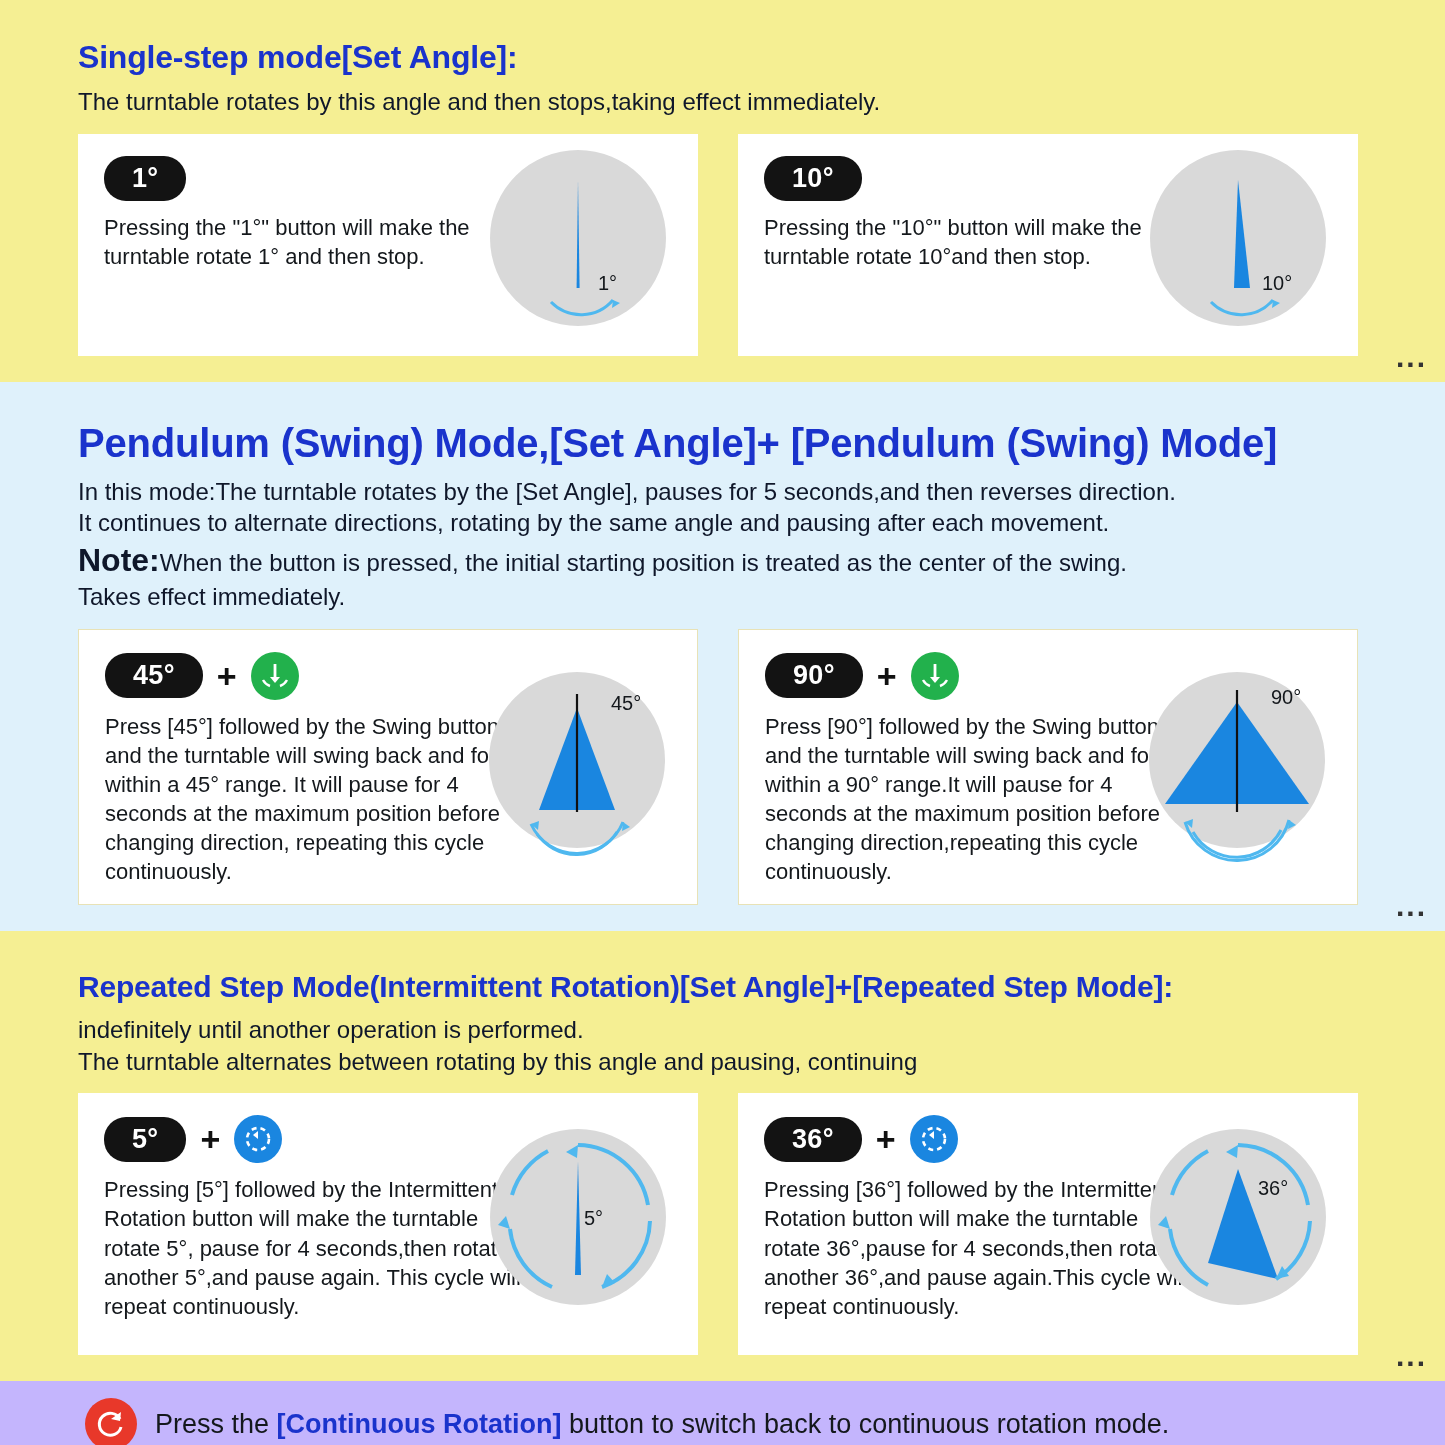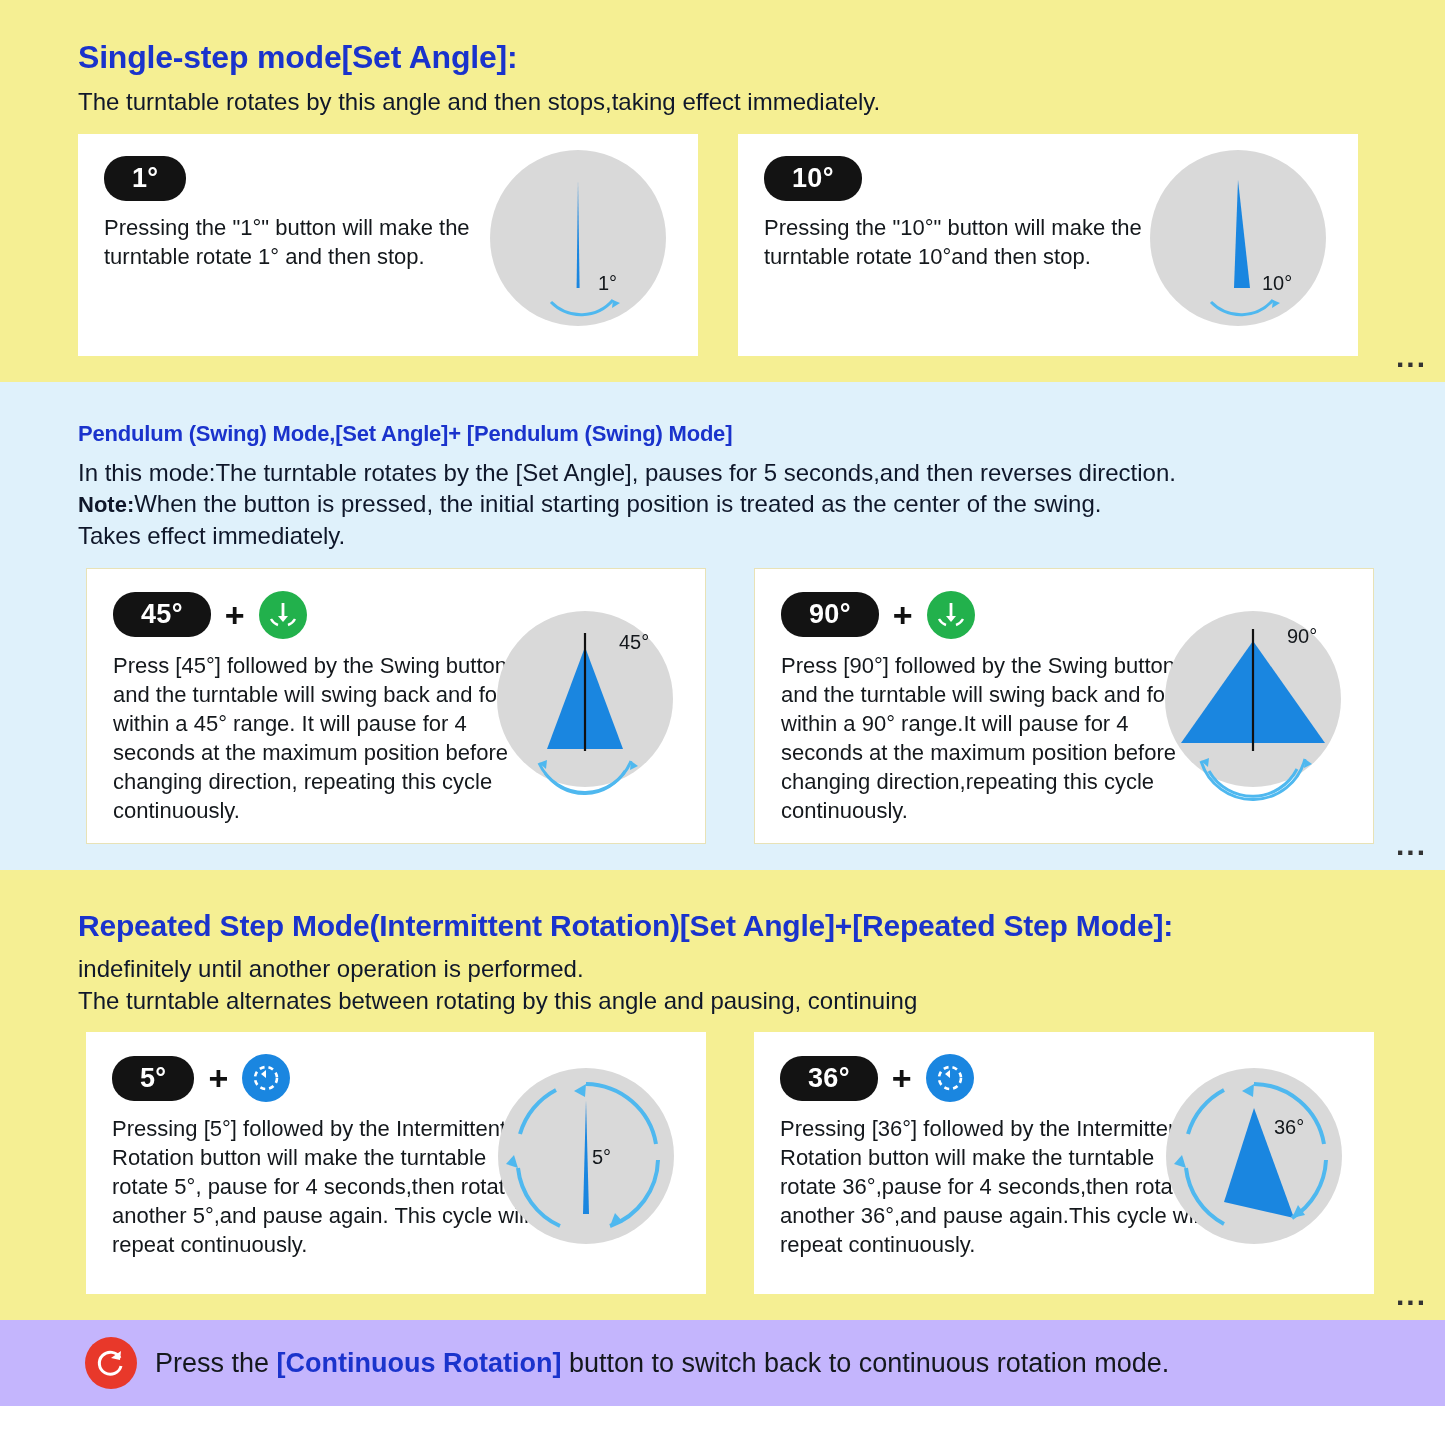--- a/index.html
+++ b/index.html
@@ -29,53 +29,53 @@
   .section-yellow { background: #f5ef93; }
   .section-blue   { background: #dff1fb; }
 
   .sec-title {
     color: #1a33cc;
     font-weight: bold;
     letter-spacing: -0.2px;
     margin: 0 0 10px 0;
   }
   .sec-title.t1 { font-size: 32px; }
-  .sec-title.t2 { font-size: 22px; }
+  .sec-title.t2 { font-size: 40px; }
   .sec-title.t3 { font-size: 30px; }
 
   .sec-desc {
     color: #0f172a;
     font-size: 24px;
     line-height: 1.32;
     margin: 0 0 16px 0;
     max-width: 1300px;
   }
   .sec-desc .note-label {
     font-weight: bold;
-    font-size: 22px;
+    font-size: 32px;
   }
 
   
   .card-row {
     display: flex;
     gap: 40px;
     align-items: stretch;
     position: relative;
   }
   .card {
     background: #ffffff;
     box-sizing: border-box;
     position: relative;
     padding: 22px 22px 18px 26px;
     display: flex;
     flex-direction: column;
     width: 620px;
     min-height: 222px;
   }
-  .card.tall { min-height: 262px; margin-left: 8px; }
+  .card.tall { min-height: 262px; }
   .card.bordered { border: 1px solid #e8e2b6; }
 
   .chip-row {
     display: flex;
     align-items: center;
     gap: 12px;
     margin-bottom: 12px;
   }
   .chip {
     background: #131313;
@@ -227,20 +227,21 @@
         </div>
       </div>
     </div>
     <span class="ellipsis">...</span>
   </div>
 
   <div class="section section-blue">
     <h2 class="sec-title t2">Pendulum (Swing) Mode,[Set Angle]+ [Pendulum (Swing) Mode]</h2>
     <div class="sec-desc">
       <div>In this mode:The turntable rotates by the [Set Angle], pauses for 5 seconds,and then reverses direction.</div>
+      <div>It continues to alternate directions, rotating by the same angle and pausing after each movement.</div>
       <div>
         <span class="note-label">Note:</span><span>When the button is pressed, the initial starting position is treated as the center of the swing.</span>
       </div>
       <div>Takes effect immediately.</div>
     </div>
 
     <div class="card-row">
 
       <div class="card tall bordered wide-text">
         <div class="chip-row">

